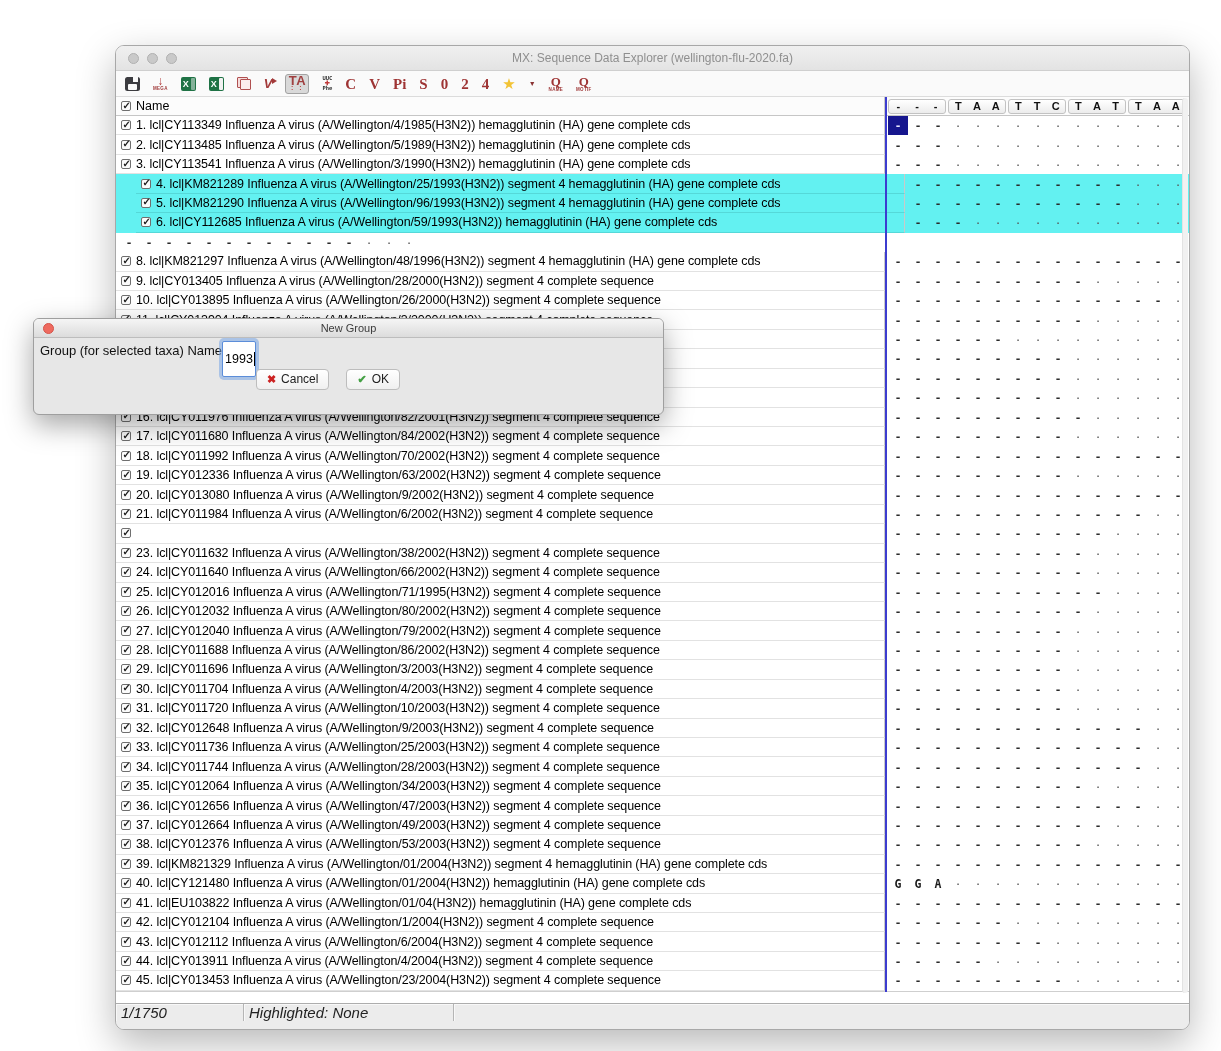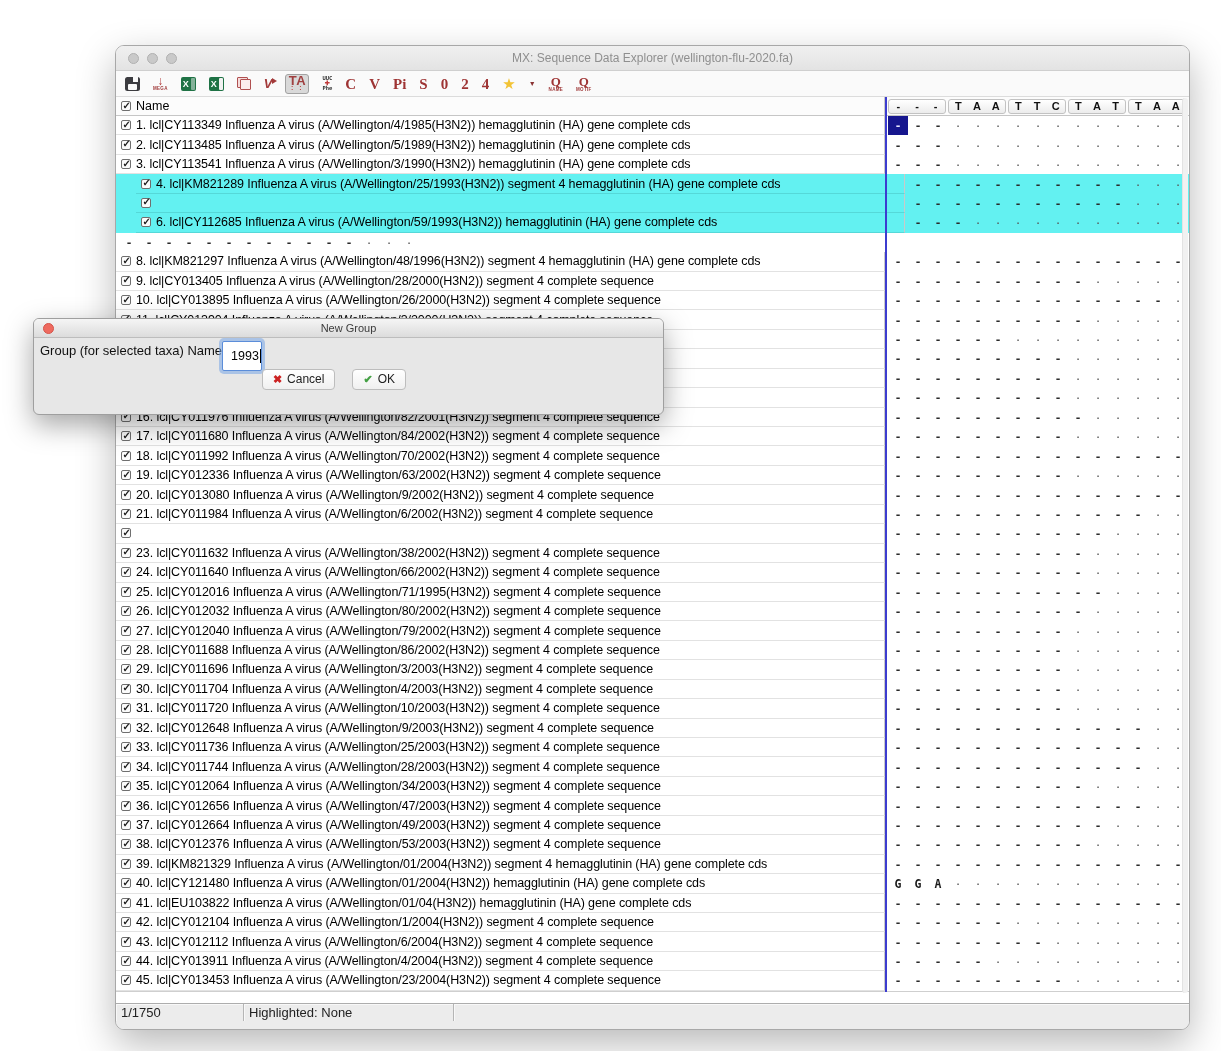--- a/index.html
+++ b/index.html
@@ -81,38 +81,38 @@
 
   .cb { width:10px; height:10px; flex:none; border:1px solid #6f6f6f; border-radius:2px; background:#fbfbfb; position:relative; display:inline-block; }
   .cb::after { content:"✓"; position:absolute; top:-2.5px; left:0.5px; font-size:10px; font-weight:700; color:#1a1a1a; }
 
   .spacer { flex:1; background:#fff; }
   .vscroll { position:absolute; right:1px; top:52px; width:6px; height:895px; background:#f1f1f1; border-left:1px solid #e3e3e3; border-radius:3px; }
 
   
   .statusbar { height:18px; flex:none; background:#ececec; border-top:1px solid #adadad; display:flex; }
   .panel { border-right:1px solid #b5b5b5; box-shadow:inset 1px 1px 0 #f8f8f8; display:flex; align-items:center; padding-left:5px;
-           font-size:13px; color:#222; }
+           font-size:15px; color:#222;font-style:italic; }
   .panel.p1 { width:128px; flex:none; }
   .panel.p2 { width:210px; flex:none; }
   .panel.p3 { flex:1; border-right:none; }
   .bottompad { height:8px; flex:none; background:#ececec; }
 
   
   .dialog { position:absolute; left:33px; top:318px; width:631px; height:97px; background:#e7e7e7;
             border:1px solid #9f9f9f; border-radius:6px; box-shadow:0 10px 28px rgba(0,0,0,0.35); z-index:50;
             display:flex; flex-direction:column; }
   .dlg-titlebar { height:19px; flex:none; background:linear-gradient(#f5f5f5,#dcdcdc); border-radius:5px 5px 0 0;
                   border-bottom:1px solid #bdbdbd; position:relative; display:flex; align-items:center; justify-content:center; }
   .dlg-close { position:absolute; left:9px; width:11px; height:11px; border-radius:50%; background:#ee6a5f; border:1px solid #d5544a; }
   .dlg-title { font-size:11px; color:#3c3c3c; }
   .dlg-body { flex:1; padding:3px 5px 5px 5px; display:flex; flex-direction:row; }
   .dlg-label { font-size:13px; color:#111; margin:2px 0 3px 1px; }
-  .dlg-input { height:30px; background:#fff; border:1px solid #5b8dd9; border-radius:2px;
-               box-shadow:0 0 0 3px rgba(110,160,230,0.5); display:flex; align-items:center; padding-left:8px;
+  .dlg-input { height:36px; background:#fff; border:1px solid #5b8dd9; border-radius:2px;
+               box-shadow:0 0 0 3px rgba(110,160,230,0.5); display:flex; align-items:center; padding-left:2px;
                font-size:12.5px; color:#000; }
   .caret { width:1px; height:14px; background:#000; margin-left:1px; }
   .dlg-buttons { display:flex; justify-content:flex-end; align-items:center; gap:17px; margin-top:8px; padding-right:3px; }
   .dlg-btn { height:21px; padding:0 10px; background:linear-gradient(#ffffff,#f0f0f0); border:1px solid #bdbdbd; border-radius:4px;
              display:flex; align-items:center; gap:5px; font-size:12px; color:#222; cursor:default; }
   .x-icon { color:#cc2222; font-size:11px; font-weight:700; }
   .check-icon { color:#44a044; font-size:11px; font-weight:700; }
 </style>
 </head>
 <body>
@@ -321,20 +321,21 @@
             <span class="cell dash">-</span>
             <span class="cell dot">.</span>
             <span class="cell dot">.</span>
             <span class="cell dot">.</span>
             <span class="cell dot">.</span>
           </div>
         </div>
         <div class="row hl">
           <div class="name-cell">
             <span class="cb"></span>
+            <span class="row-label">5. lcl|KM821290 Influenza A virus (A/Wellington/96/1993(H3N2)) segment 4 hemagglutinin (HA) gene complete cds</span>
           </div>
           <div class="seq">
             <span class="cell dash">-</span>
             <span class="cell dash">-</span>
             <span class="cell dash">-</span>
             <span class="cell dash">-</span>
             <span class="cell dash">-</span>
             <span class="cell dash">-</span>
             <span class="cell dash">-</span>
             <span class="cell dash">-</span>

